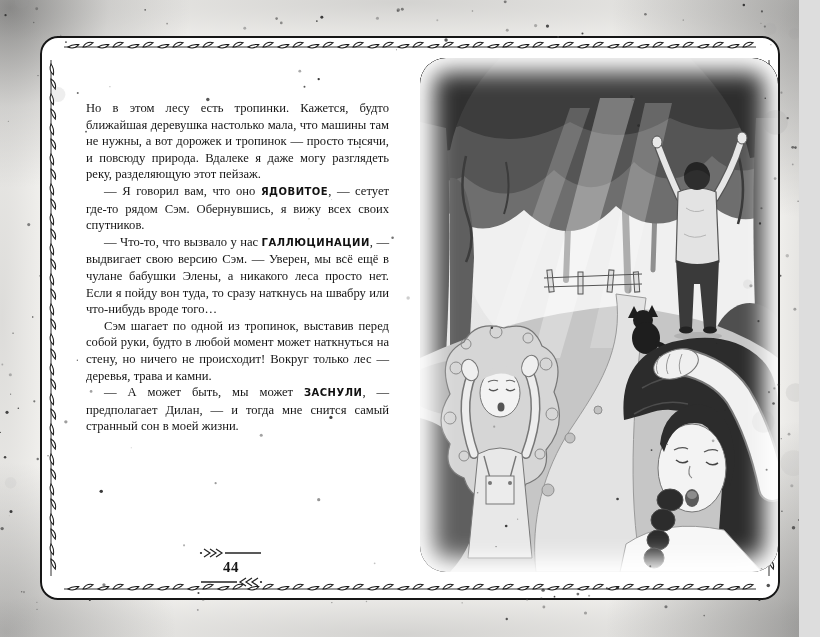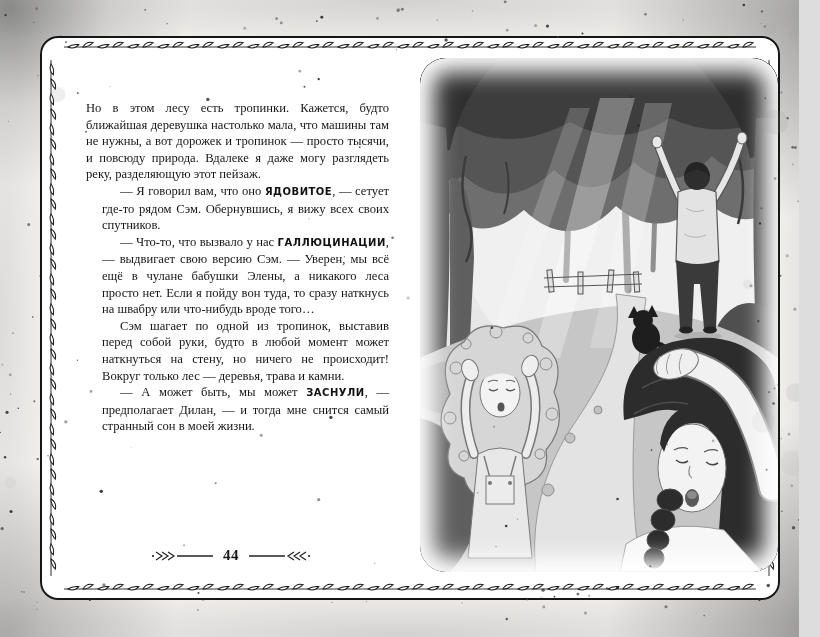--- a/index.html
+++ b/index.html
@@ -19,34 +19,34 @@
   }
   .page-bg{position:absolute;left:40px;top:36px;width:740px;height:564px;background:#fff;border-radius:18px;z-index:0;}
   .garland{position:absolute;left:40px;top:36px;width:740px;height:564px;z-index:1;}
   .frame-line{position:absolute;left:40px;top:36px;width:736px;height:560px;border:2px solid #161616;border-radius:18px;z-index:5;pointer-events:none;}
   .text-col{
     position:absolute;left:86px;top:100px;width:303px;z-index:2;
     font-size:12.6px;line-height:16.6px;color:#161616;text-align:justify;
     hyphens:auto;-webkit-hyphens:auto;
   }
   .para{margin:0;}
-  .para.ind{text-indent:18px;margin-left:16px;}
+  .para.ind{text-indent:18px;}
   .em{font-family:"DejaVu Sans", sans-serif;font-size:10px;letter-spacing:.5px;font-weight:700;color:#111;}
   .illustration{
     position:absolute;left:420px;top:58px;width:358px;height:514px;
     border-radius:26px;overflow:hidden;z-index:2;background:#e8e8e8;
   }
   .illustration::after{
     content:"";position:absolute;inset:0;border-radius:26px;
     box-shadow:inset 0 0 22px 14px #fff;pointer-events:none;
   }
   .illustration svg{display:block;width:100%;height:100%;}
   .pagenum-row{
     position:absolute;left:86px;top:547px;width:290px;z-index:2;
-    display:flex;align-items:center;justify-content:center;gap:8px;
+    display:flex;align-items:center;justify-content:center;flex-direction:column;
   }
   .pagenum{font-size:15px;font-weight:700;color:#161616;letter-spacing:.5px;}
   .speckles{position:absolute;inset:0;z-index:6;pointer-events:none;}
 </style>
 </head>
 <body>
 
 <div class="canvas">
 
   <div class="page-bg"></div>

